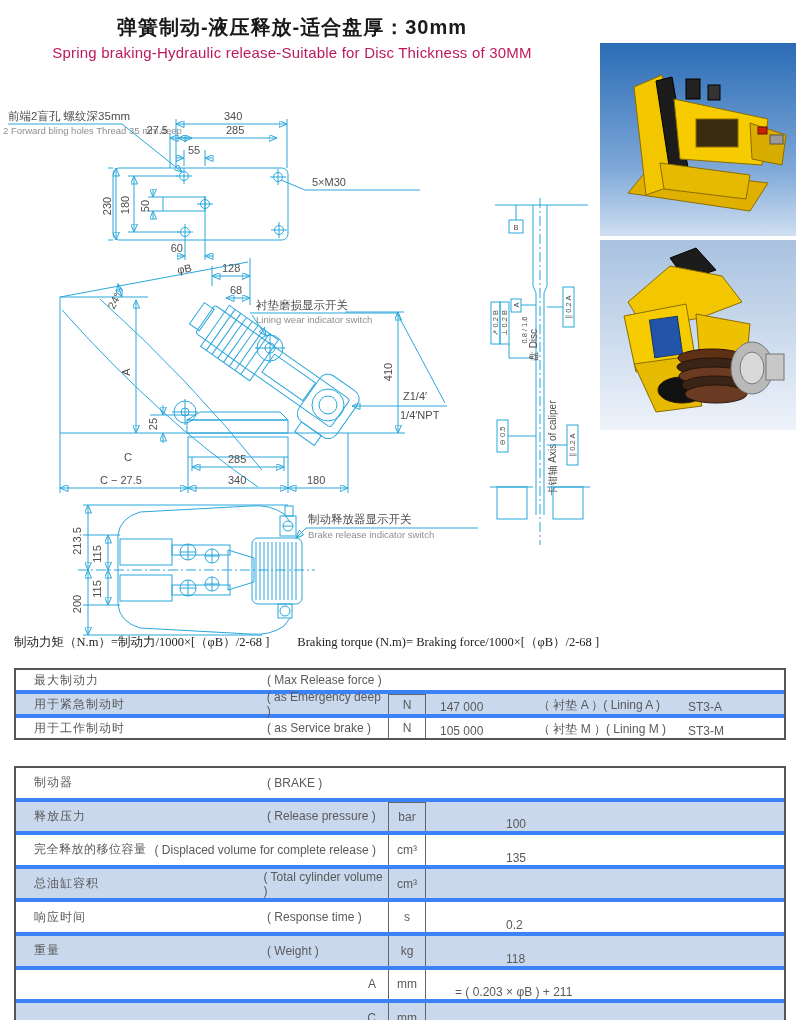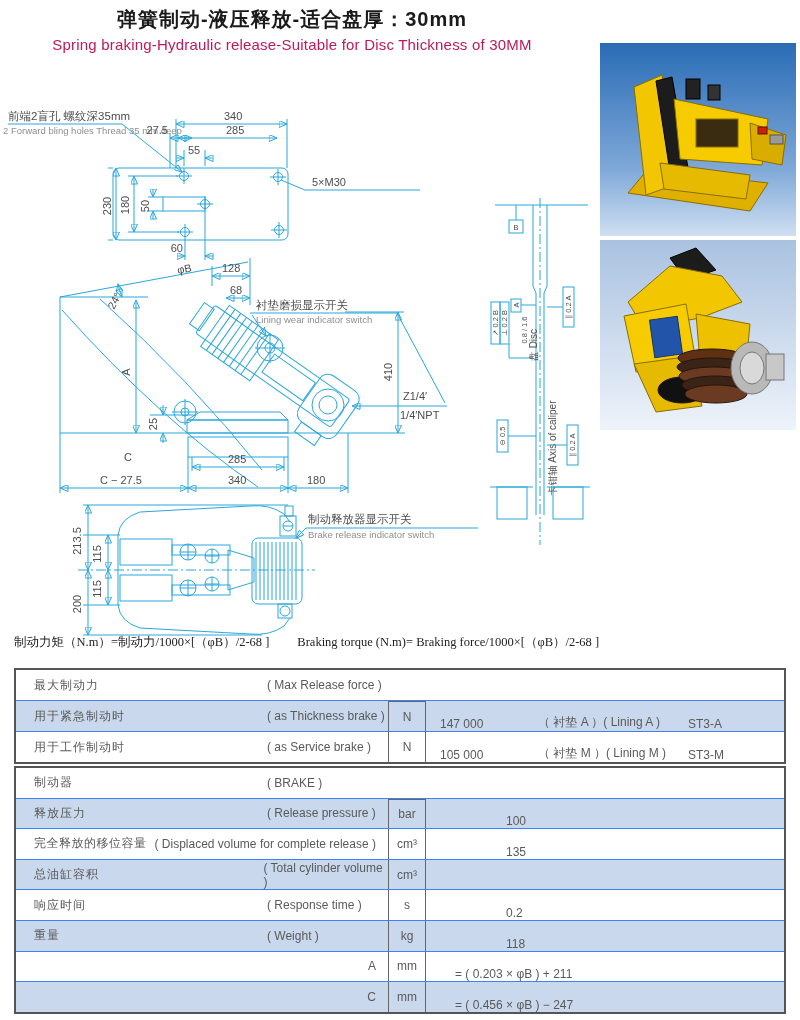--- a/index.html
+++ b/index.html
@@ -1,19 +1,19 @@
 <!DOCTYPE html>
 <html><head>
 <meta charset="utf-8">
 <style>
   html,body{margin:0;padding:0;background:#fff;}
   .page{position:relative;width:800px;height:1020px;background:#ffffff;overflow:hidden;
         font-family:"Liberation Sans",sans-serif;}
   
-  .hdr{position:absolute;top:6px;left:0;width:584px;text-align:center;}
+  .hdr{position:absolute;top:14px;left:0;width:584px;text-align:center;}
   .hdr h1{margin:0;font-size:20px;font-weight:bold;color:#1a1a1a;letter-spacing:1px;}
   .hdr h2{margin:3px 0 0;font-size:15px;font-weight:normal;color:#be185d;letter-spacing:0.2px;}
   
   svg.drw{position:absolute;left:0;top:95px;}
   svg.drw line,svg.drw path,svg.drw rect,svg.drw circle,svg.drw polyline,svg.drw polygon{
       stroke:#2aa7db;stroke-width:1;fill:none;}
   svg.drw text{stroke:none;fill:#4d4d4d;font-family:"Liberation Sans",sans-serif;font-size:11px;}
   svg.drw text.cjk{font-size:11.5px;}
   svg.drw text.ens{font-size:9.5px;fill:#8f8f8f;}
   svg.drw text.tiny{font-size:7.5px;}
@@ -23,23 +23,23 @@
   .photo1{top:43px;width:196px;height:193px;}
   .photo2{top:240px;width:196px;height:190px;}
   
   .formula{position:absolute;left:14px;top:634px;width:776px;white-space:nowrap;
            font-family:"Liberation Serif",serif;font-size:12.5px;color:#222;}
   .formula span{margin-right:28px;}
   
   .tbl{position:absolute;left:14px;width:772px;border:2px solid #555;background:#fff;box-sizing:border-box;}
   .tbl1{top:668px;}
   .tbl2{top:766px;}
-  .trow{display:flex;align-items:stretch;height:30px;font-size:12px;color:#5a5a5a;}
+  .trow{display:flex;align-items:stretch;height:20px;font-size:12px;color:#5a5a5a;}
   .tbl2 .trow{height:29.6px;}
-  .trow + .trow{border-top:1px solid #3b82f6;}
+  .trow + .trow{border-top:4px solid #3b82f6;}
   .trow.blue{background:#c9d8ec;}
   .c-label{display:flex;align-items:center;width:372px;box-sizing:border-box;padding-left:18px;}
   .c-cn{width:233px;letter-spacing:1px;}
   .c-label.long .c-cn{width:auto;margin-right:8px;letter-spacing:0.5px;}
   .c-label.right{justify-content:flex-end;padding-right:12px;}
   .c-unit{width:38px;display:flex;align-items:center;justify-content:center;box-sizing:border-box;}
   .trow.boxed .c-unit{border-left:1px solid #666;border-right:1px solid #666;}
   .trow.boxtop .c-unit{border-top:1px solid #666;}
   .c-value{flex:1;display:flex;align-items:flex-end;}
   .v-num{width:112px;box-sizing:border-box;padding-left:14px;}
@@ -403,21 +403,21 @@
       <div class="c-label">
         <span class="c-cn">最大制动力</span>
         <span class="c-en">( Max Release force )</span>
       </div>
       <div class="c-unit"></div>
       <div class="c-value"></div>
     </div>
     <div class="trow blue boxed boxtop">
       <div class="c-label">
         <span class="c-cn">用于紧急制动时</span>
-        <span class="c-en">( as Thickness brake )</span>
+        <span class="c-en">( as Emergency deep )</span>
       </div>
       <div class="c-unit">N</div>
       <div class="c-value">
         <span class="v-num">147 000</span>
         <span class="v-lin">（ 衬垫 A ）( Lining A )</span>
         <span class="v-typ">ST3-A</span>
       </div>
     </div>
     <div class="trow boxed">
       <div class="c-label">

